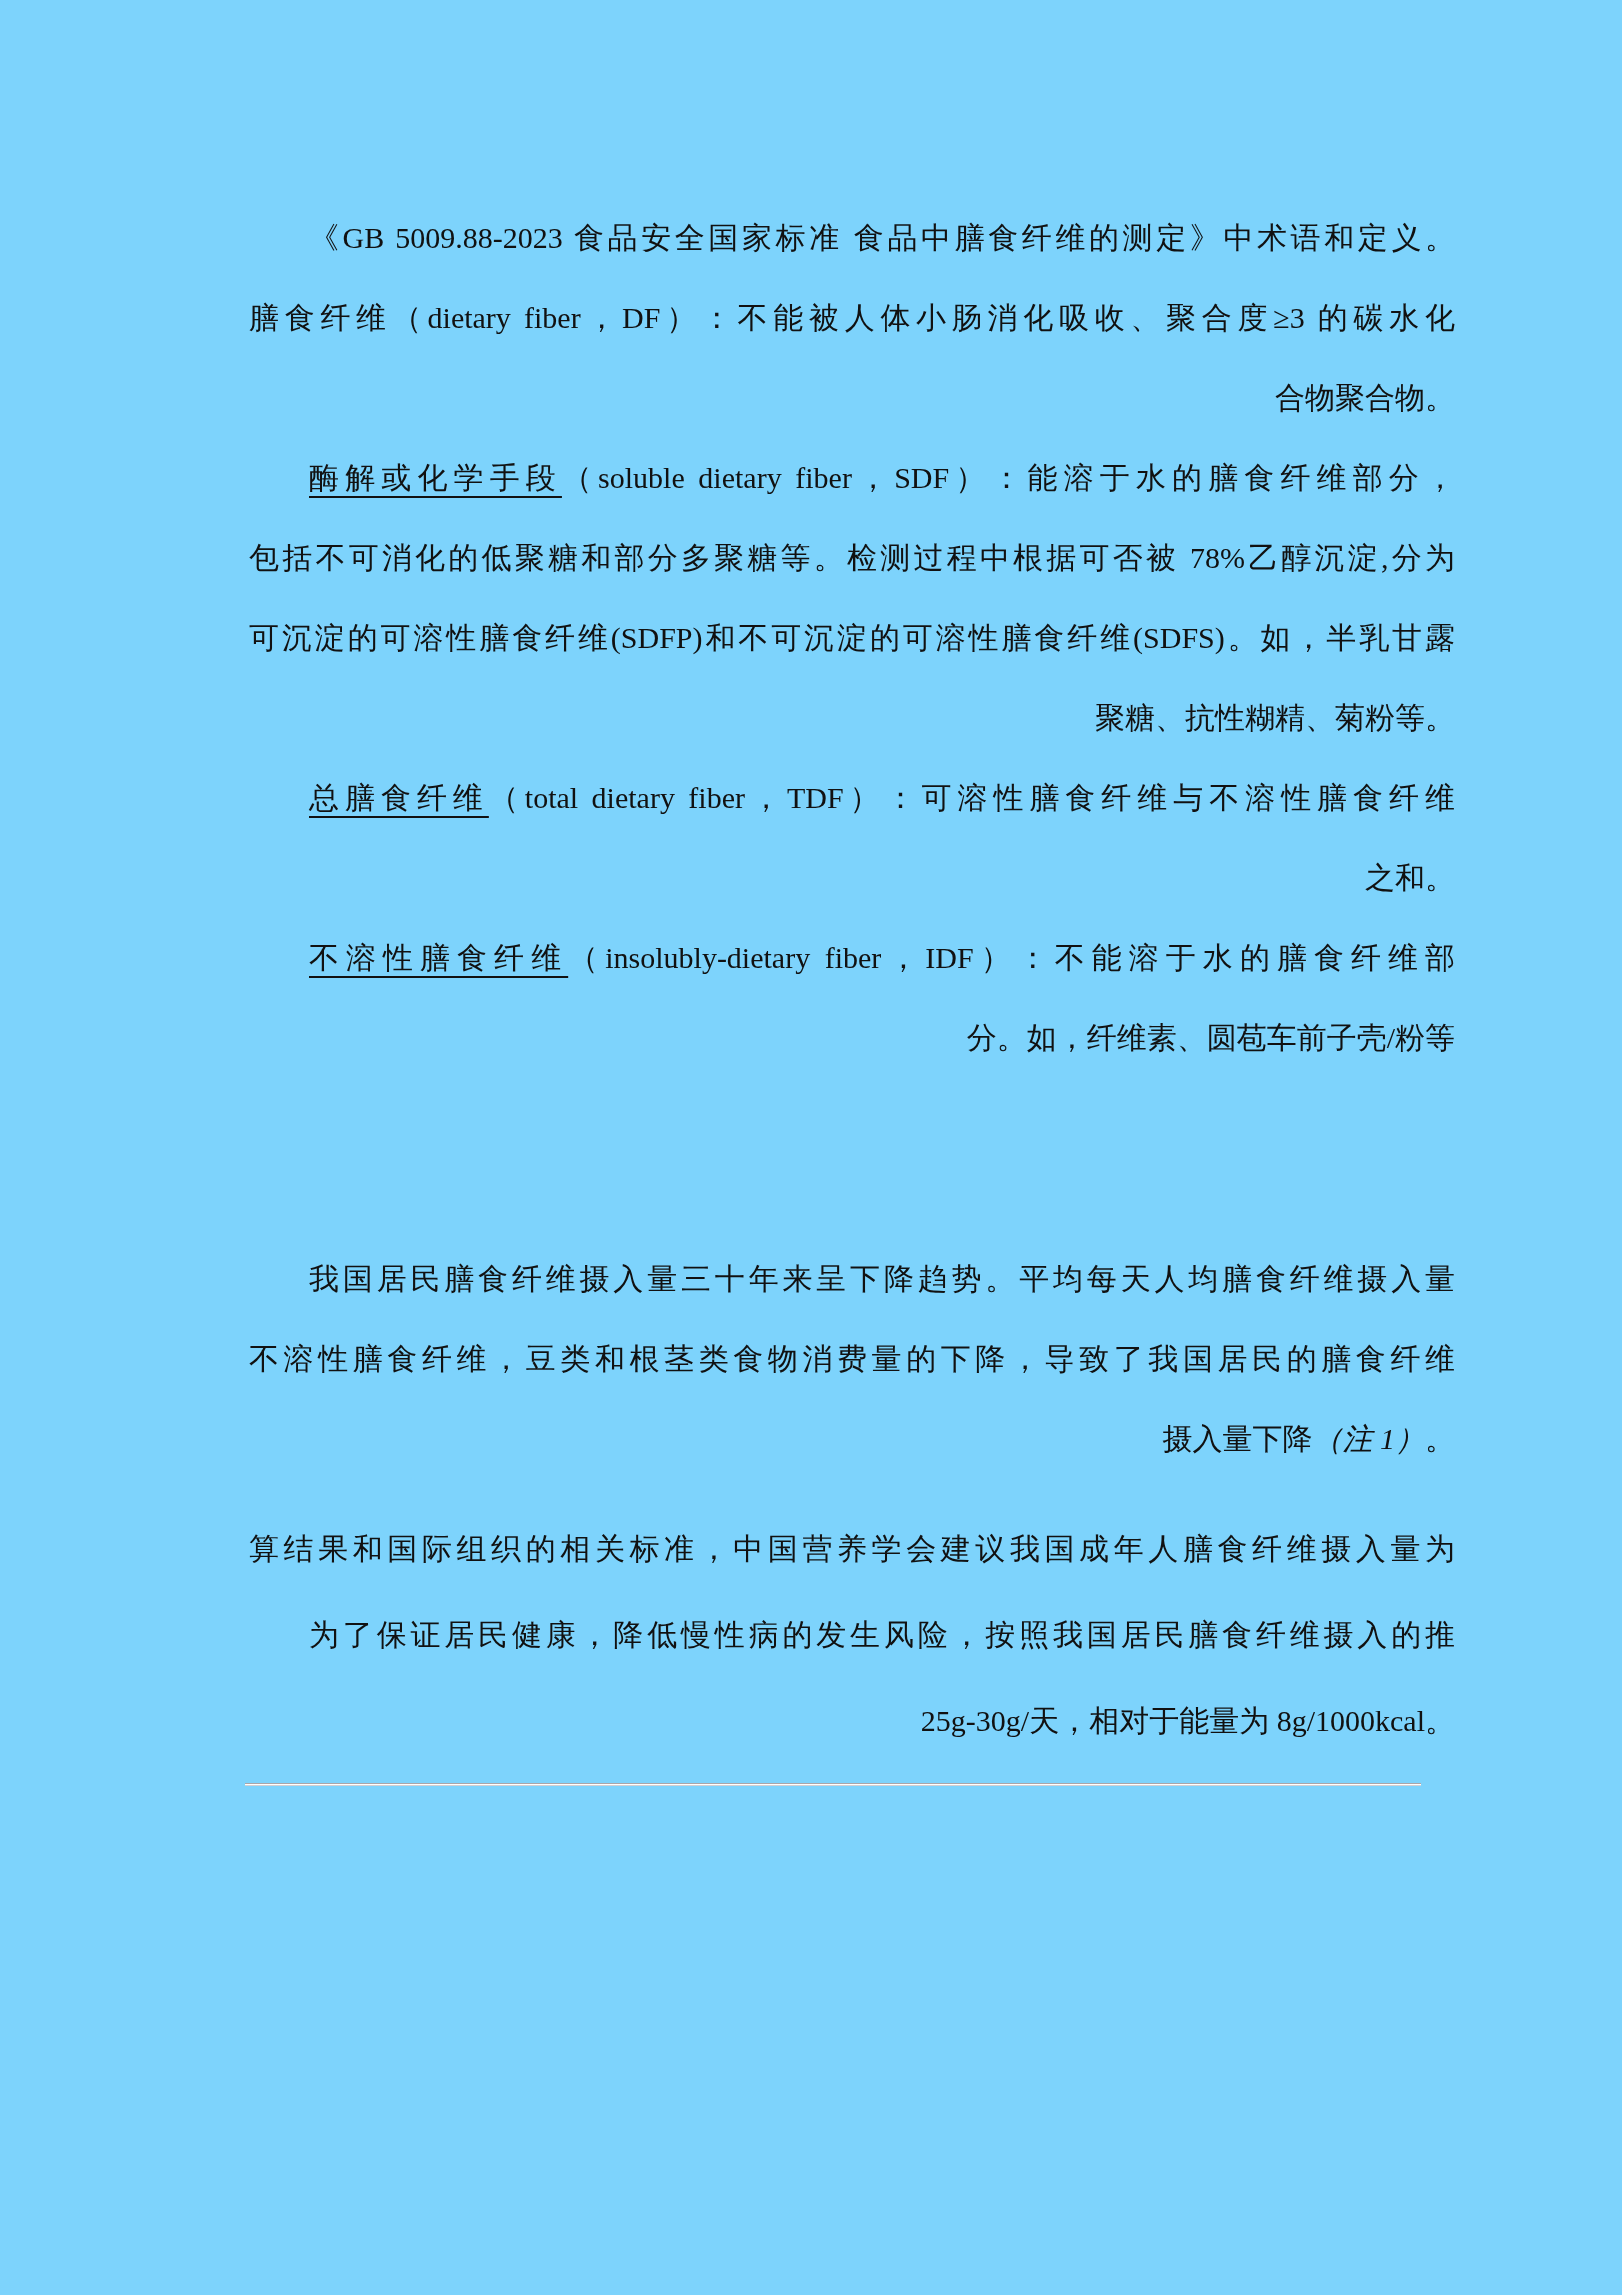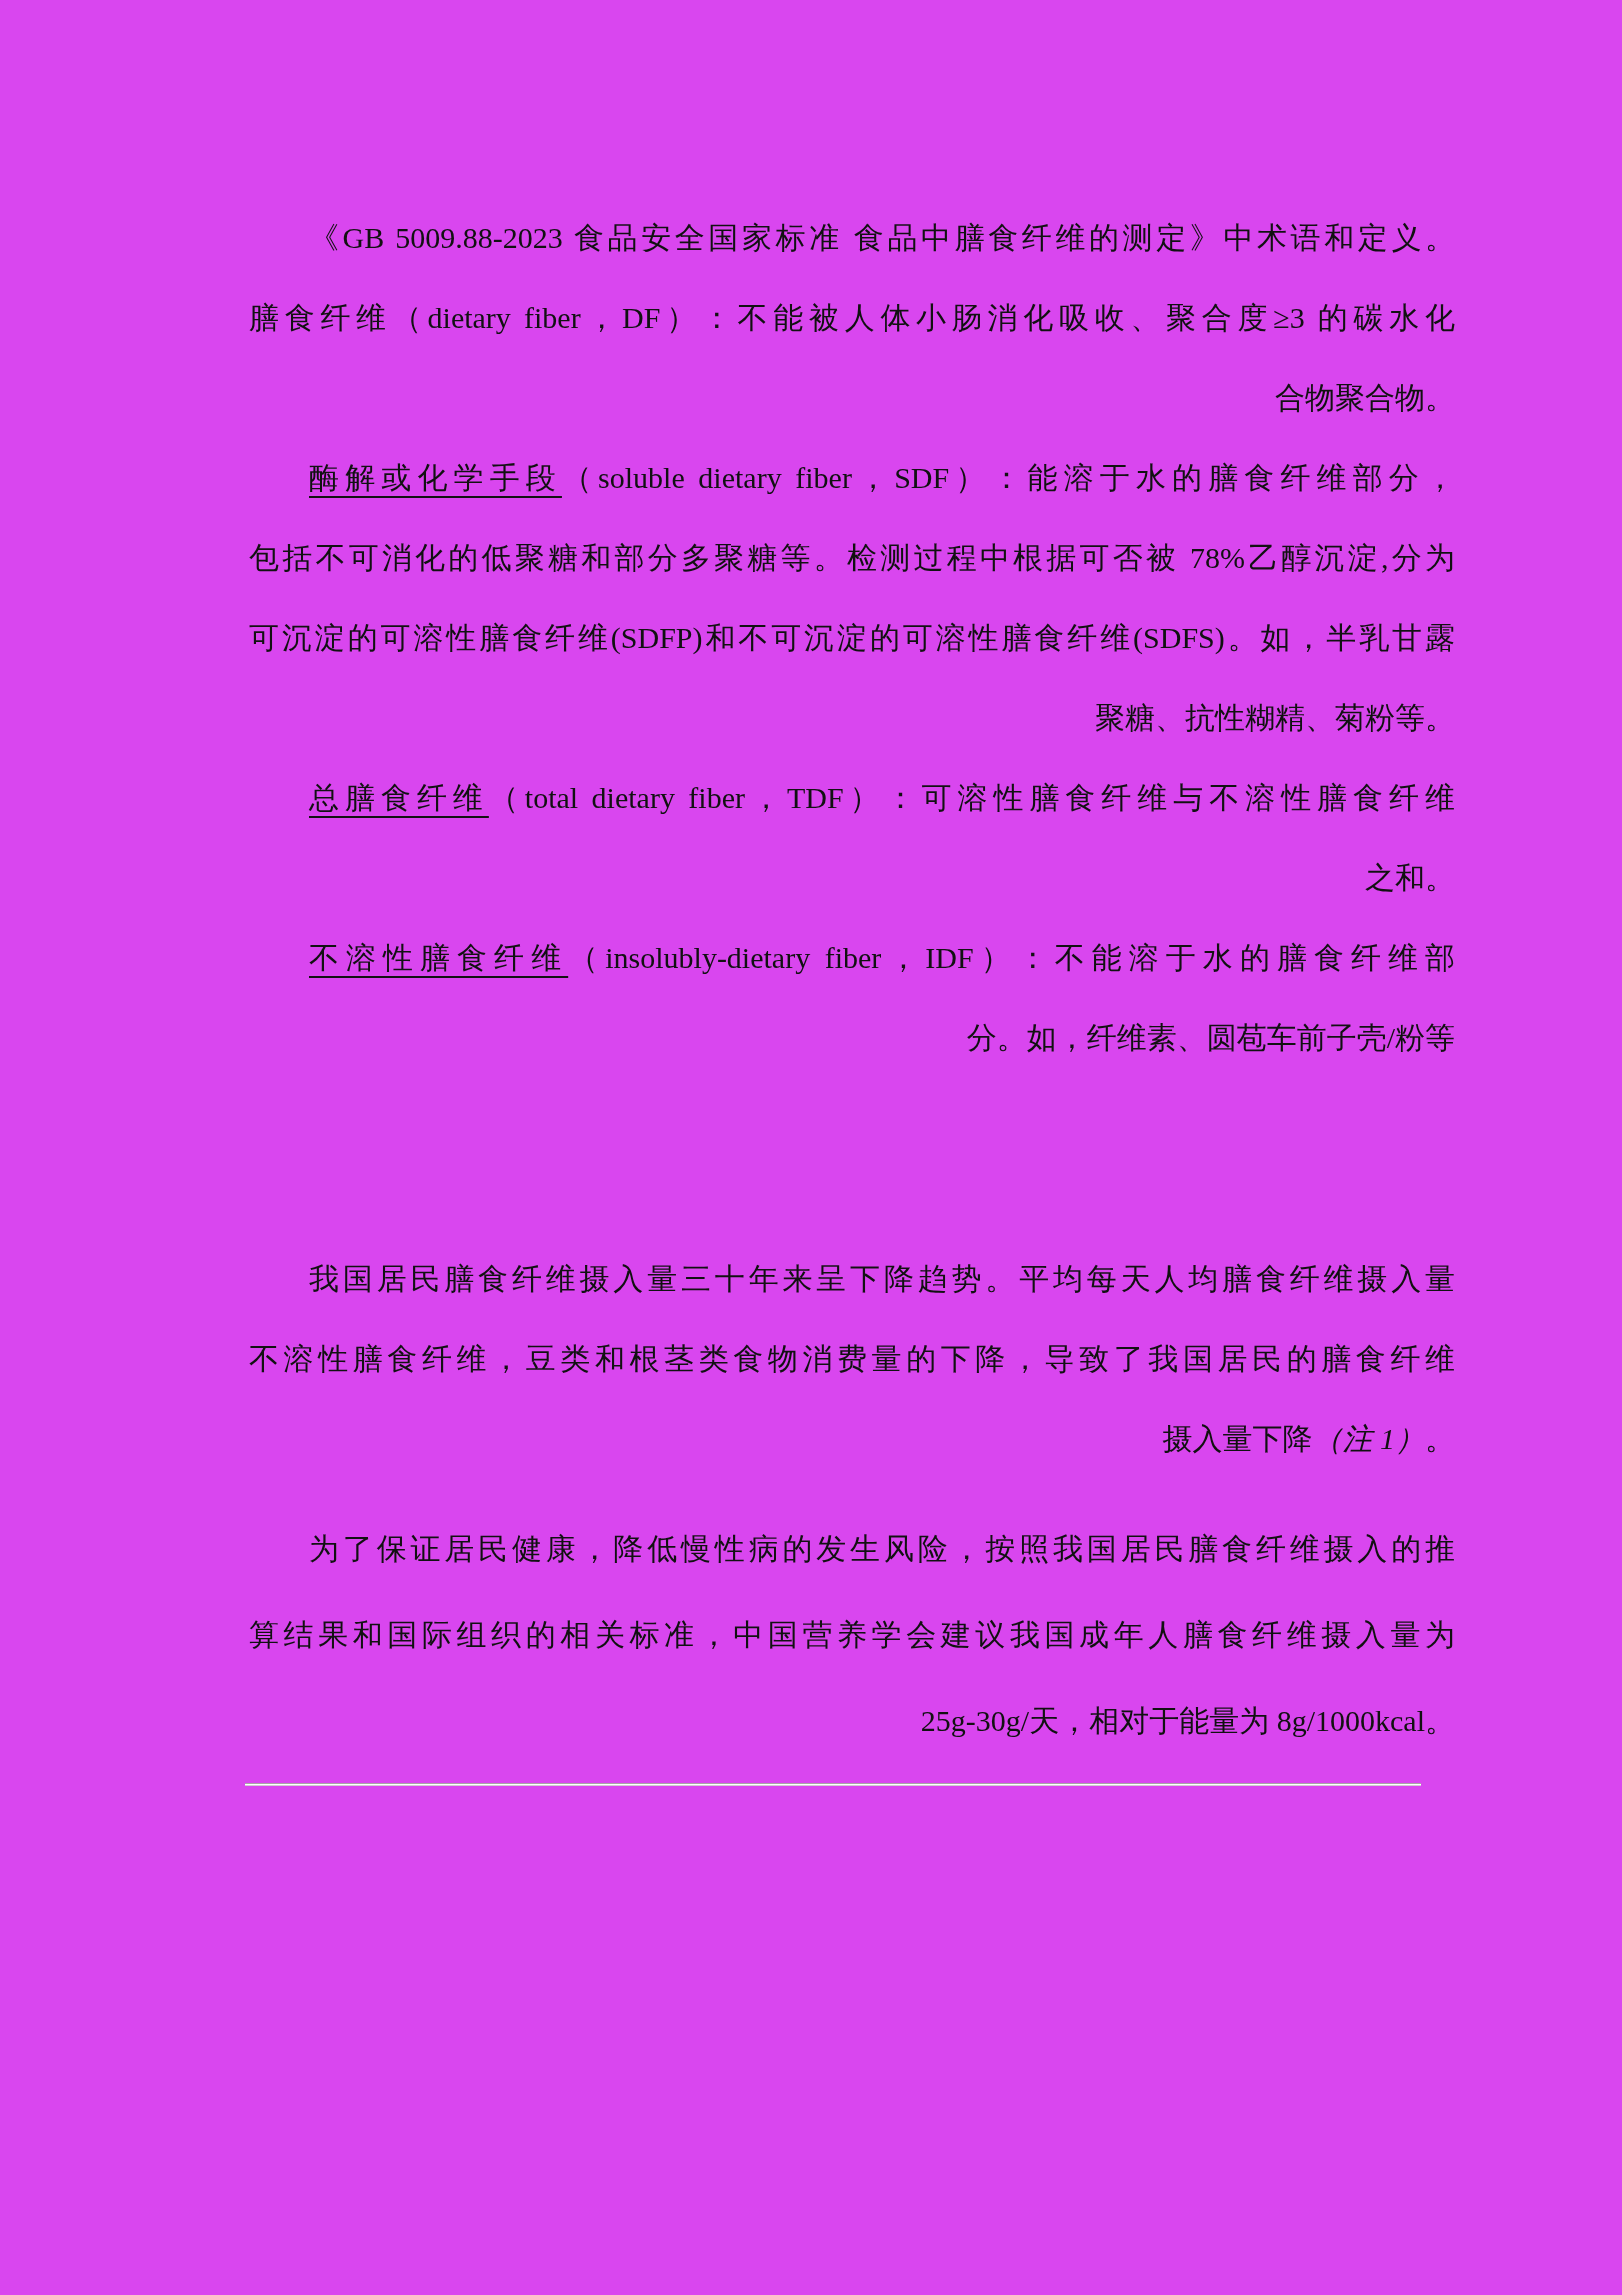--- a/index.html
+++ b/index.html
@@ -4,21 +4,21 @@
 <style>
   html, body {
     margin: 0;
     padding: 0;
     background: #ffffff;
   }
   .page {
     position: relative;
     width: 1623px;
     height: 2295px;
-    background: #d946ef;
+    background: #7dd3fc;
     overflow: hidden;
     font-family: "Liberation Serif", "DejaVu Serif", serif;
     color: #111111;
   }
   .doc-body {
     position: absolute;
     left: 249px;
     top: 198px;
     width: 1206px;
   }
@@ -100,22 +100,22 @@
 
     <div class="spacer"></div>
 
     <div class="para">
       <div class="line indent just">我国居民膳食纤维摄入量三十年来呈下降趋势。平均每天人均膳食纤维摄入量</div>
       <div class="line just">不溶性膳食纤维，豆类和根茎类食物消费量的下降，导致了我国居民的膳食纤维</div>
       <div class="line"><span>摄入量下降</span><span class="note-italic">（注 1）</span><span>。</span></div>
     </div>
 
     <div class="para para-last">
+      <div class="line just">算结果和国际组织的相关标准，中国营养学会建议我国成年人膳食纤维摄入量为</div>
       <div class="line indent just">为了保证居民健康，降低慢性病的发生风险，按照我国居民膳食纤维摄入的推</div>
-      <div class="line just">算结果和国际组织的相关标准，中国营养学会建议我国成年人膳食纤维摄入量为</div>
       <div class="line">25g-30g/天，相对于能量为 8g/1000kcal。</div>
     </div>
 
     <div class="footnote-divider"></div>
 
   </div>
 </div>
 
 
 </body></html>

